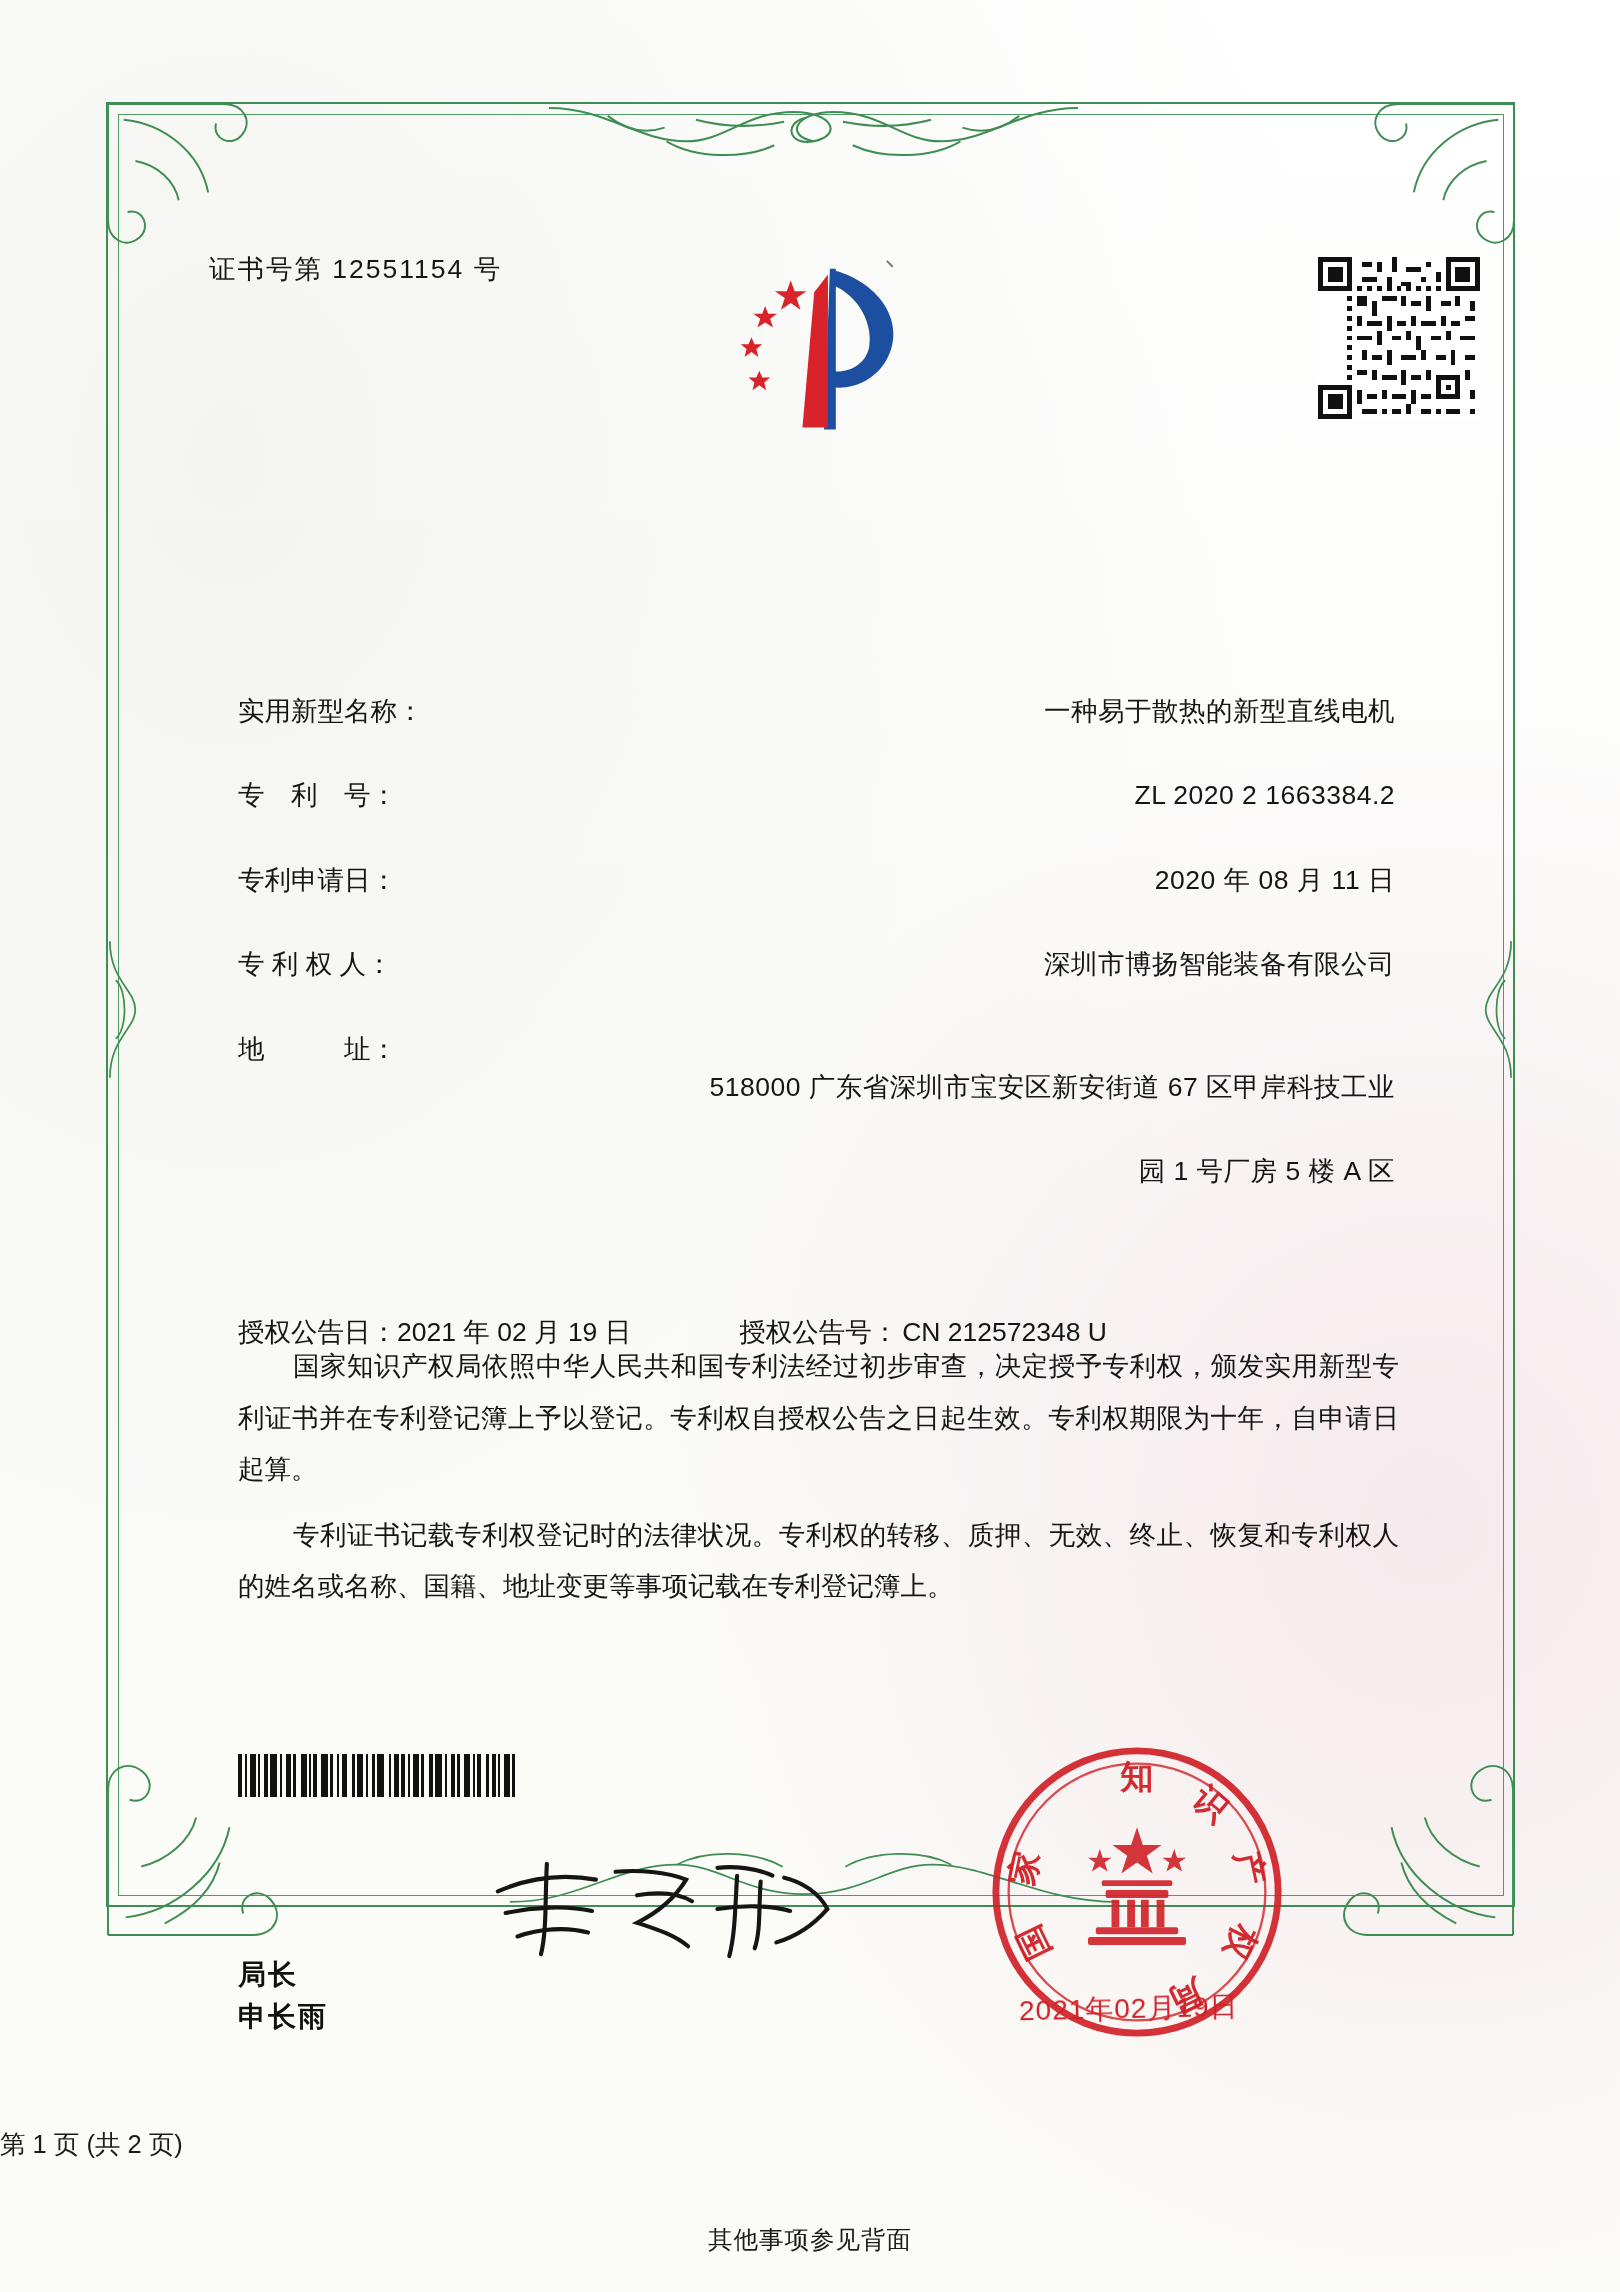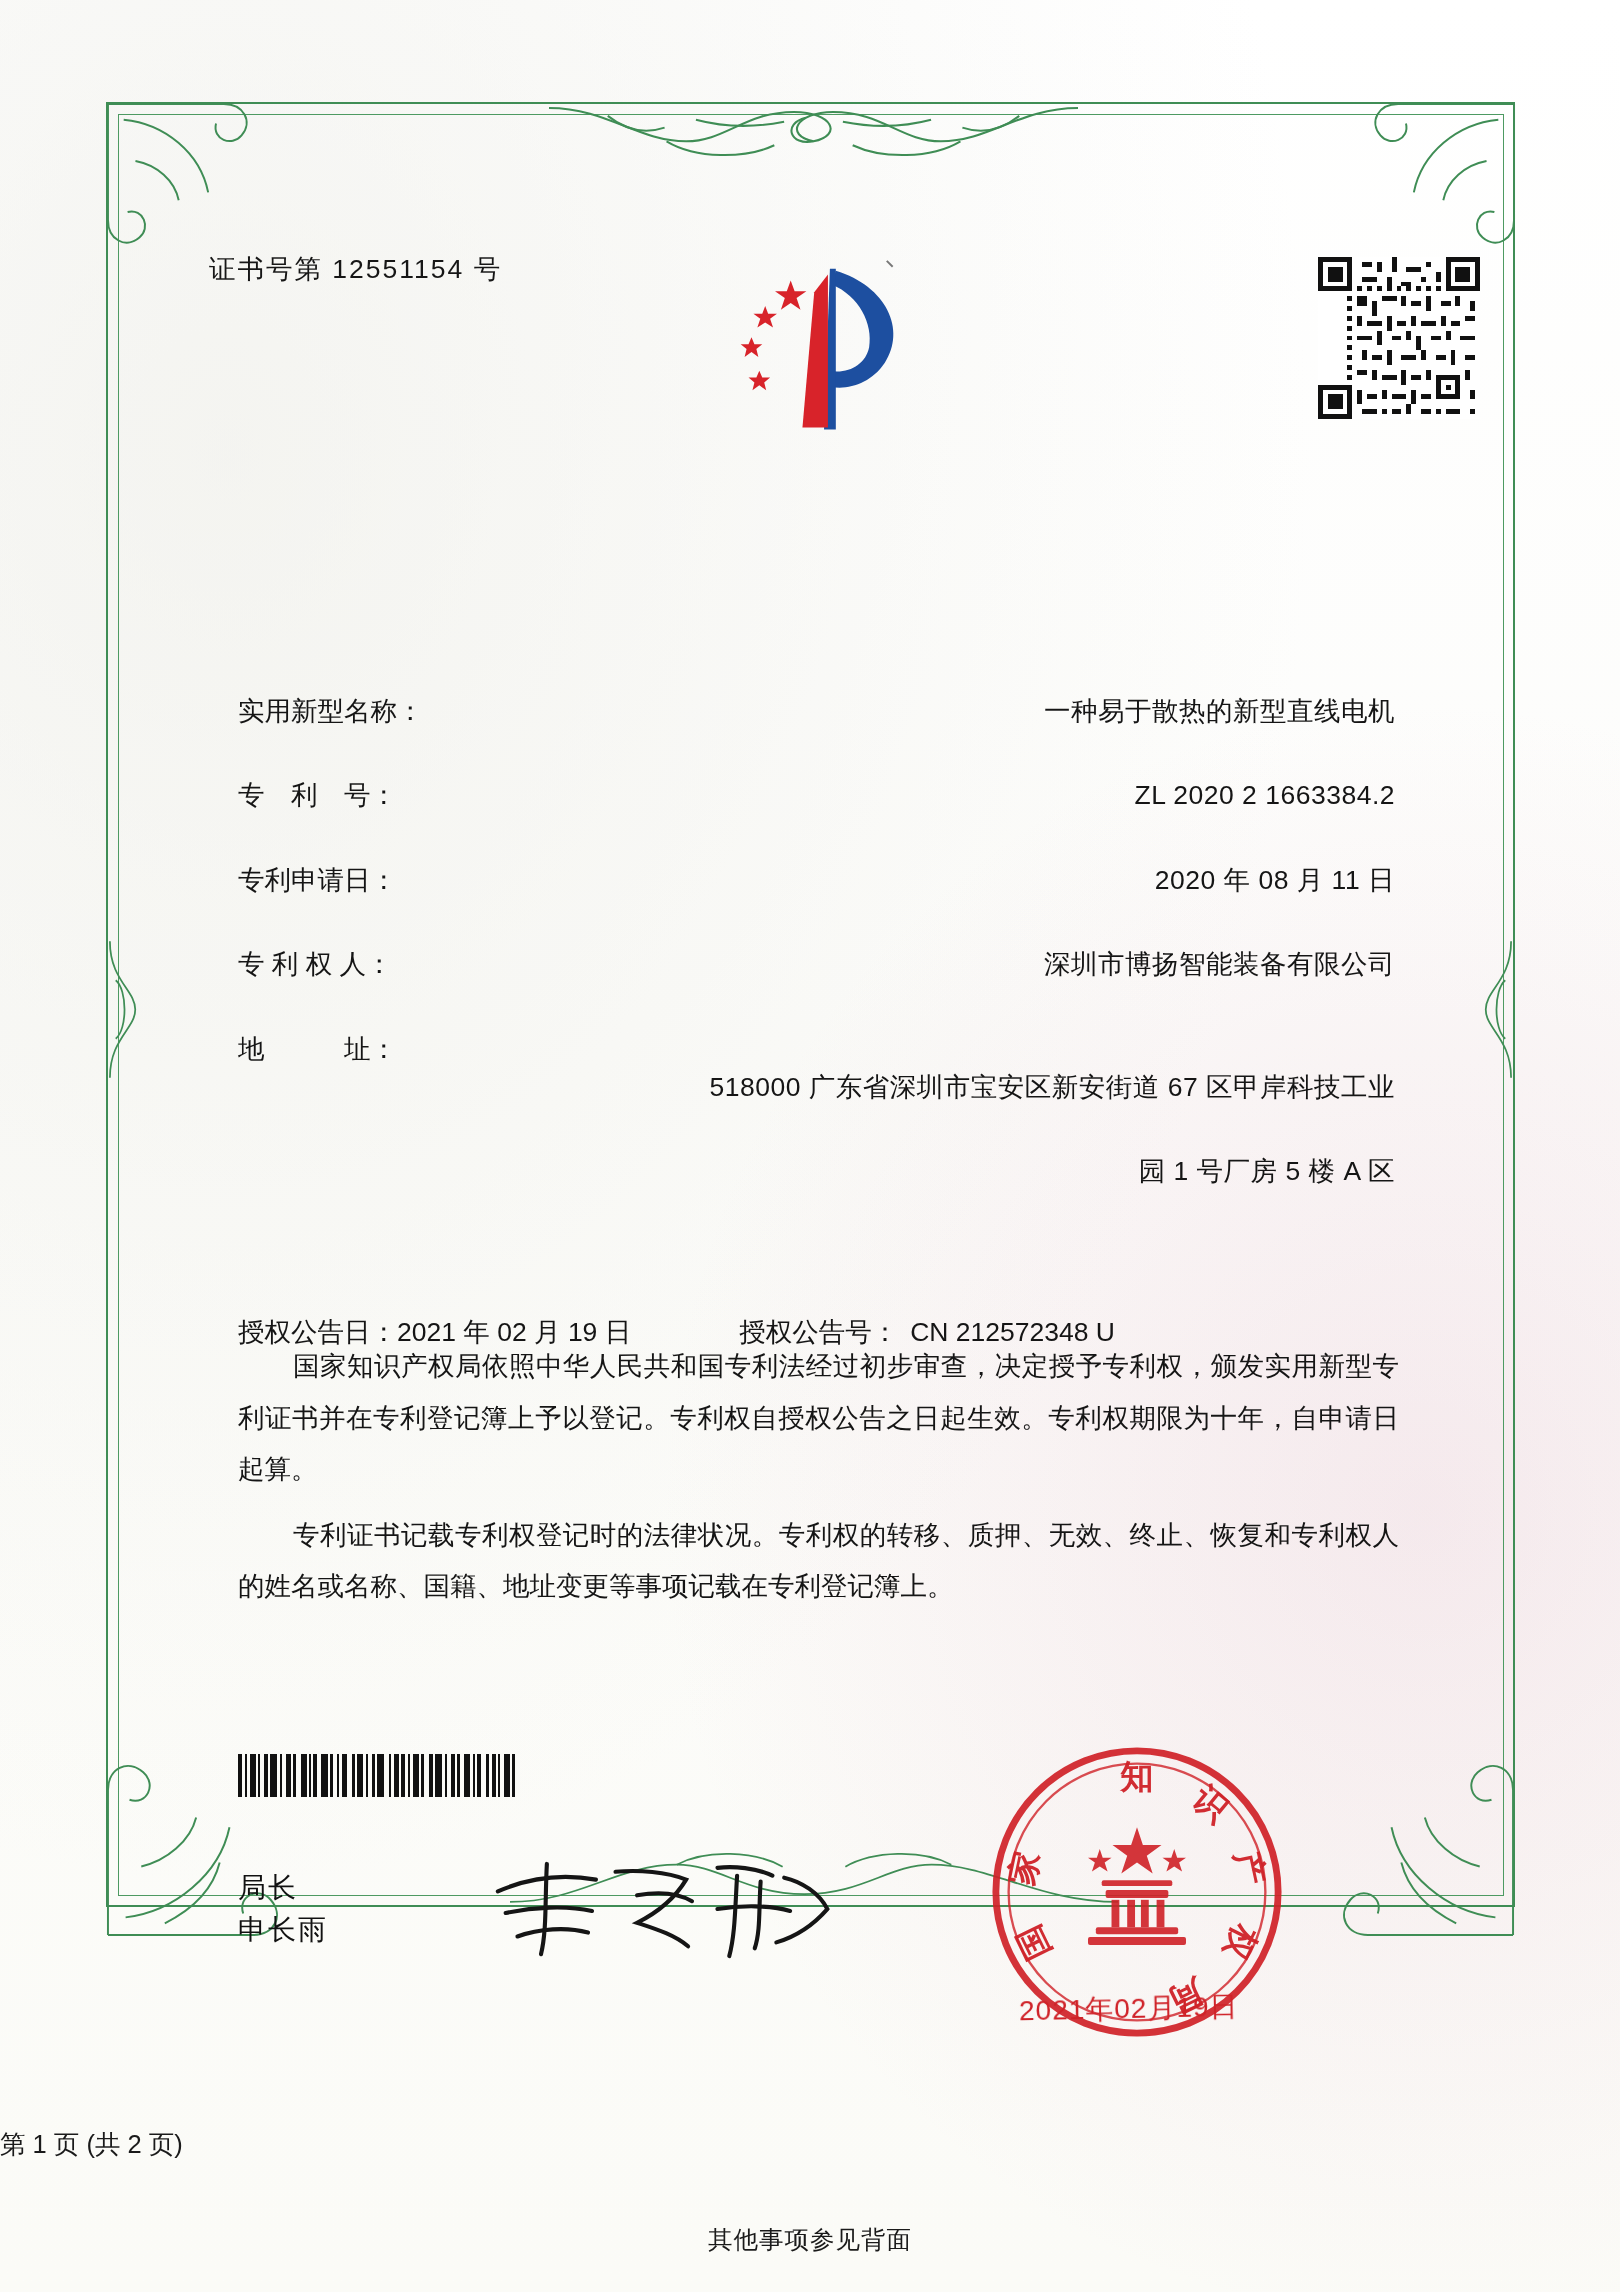--- a/index.html
+++ b/index.html
@@ -122,21 +122,21 @@
     white-space: pre-wrap;
     letter-spacing: 0.5px;
     text-align: right;
   }
   .field-row.two-col { justify-content: flex-start; }
   .field-row .second-label {
     margin-left: 108px;
     white-space: pre;
   }
   .field-row .second-value {
-    margin-left: 12px;
+    margin-left: 4px;
     white-space: pre;
   }
   .addr-line2 {
     margin-top: 6.9px;
     display: block;
   }
 
   
   .paras {
     position: absolute;
@@ -167,23 +167,23 @@
   .barcode i {
     display: block;
     background: #111;
     height: 100%;
   }
 
   
   .sig-block {
     position: absolute;
     left: 238px;
-    top: 1867px;
+    top: 1954px;
     font-size: 28px;
-    font-weight: normal;
+    font-weight: bold;
     font-family: "Liberation Sans", sans-serif;
     line-height: 1.5;
     letter-spacing: 2px;
     color: #111;
   }
   .sig-hand {
     position: absolute;
     left: 490px;
     top: 1852px;
     width: 353px;

